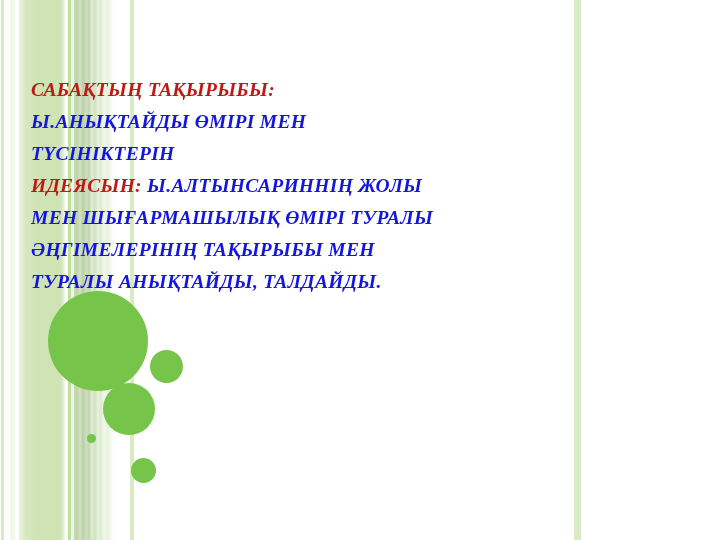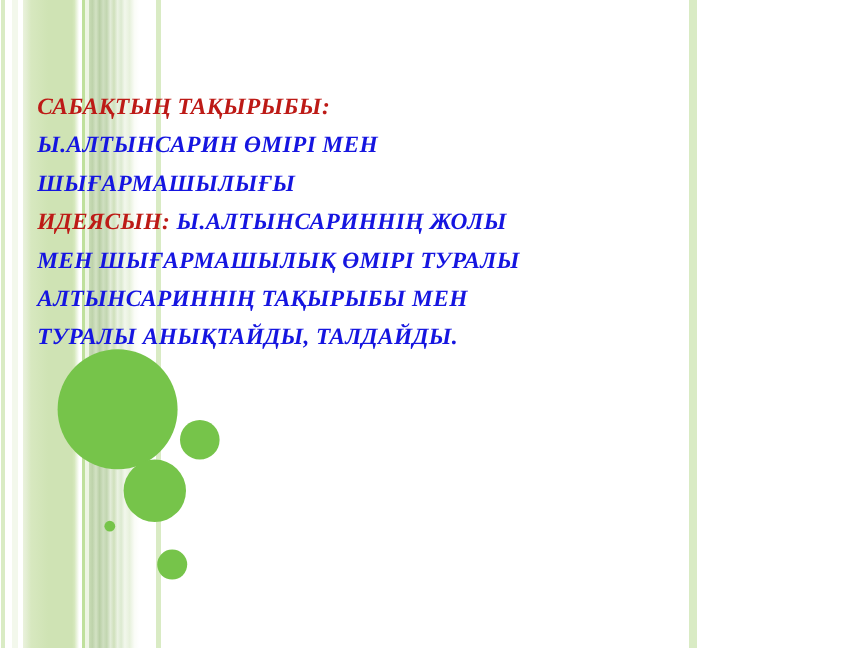--- a/index.html
+++ b/index.html
@@ -122,21 +122,21 @@
   <div id="circles-layer">
       <div class="circle" style="left: 48px; top: 291px; width: 100px; height: 100px; background: rgb(118, 196, 74);"></div>
       <div class="circle" style="left: 150px; top: 350px; width: 33px; height: 33px; background: rgb(118, 196, 74);"></div>
       <div class="circle" style="left: 103px; top: 383px; width: 52px; height: 52px; background: rgb(118, 196, 74);"></div>
       <div class="circle" style="left: 87px; top: 434px; width: 9px; height: 9px; background: rgb(118, 196, 74);"></div>
       <div class="circle" style="left: 131px; top: 458px; width: 25px; height: 25px; background: rgb(118, 196, 74);"></div>
     </div>
 
   <div id="text-block">
       <div class="line"><span class="red">САБАҚТЫҢ ТАҚЫРЫБЫ:</span></div>
-      <div class="line"><span class="blue">Ы.АЛТЫНСАРИН ӨМІРІ МЕН</span></div>
-      <div class="line"><span class="blue">ШЫҒАРМАШЫЛЫҒЫ</span></div>
+      <div class="line"><span class="blue">Ы.АНЫҚТАЙДЫ ӨМІРІ МЕН</span></div>
+      <div class="line"><span class="blue">ТҮСІНІКТЕРІН</span></div>
       <div class="line"><span class="red">ИДЕЯСЫН:</span><span class="blue"> Ы.АЛТЫНСАРИННІҢ ЖОЛЫ</span></div>
       <div class="line"><span class="blue">МЕН ШЫҒАРМАШЫЛЫҚ ӨМІРІ ТУРАЛЫ</span></div>
-      <div class="line"><span class="blue">АЛТЫНСАРИННІҢ ТАҚЫРЫБЫ МЕН</span></div>
+      <div class="line"><span class="blue">ӘҢГІМЕЛЕРІНІҢ ТАҚЫРЫБЫ МЕН</span></div>
       <div class="line"><span class="blue">ТУРАЛЫ АНЫҚТАЙДЫ, ТАЛДАЙДЫ.</span></div>
     </div>
 
 </div>
 
 </body></html>

